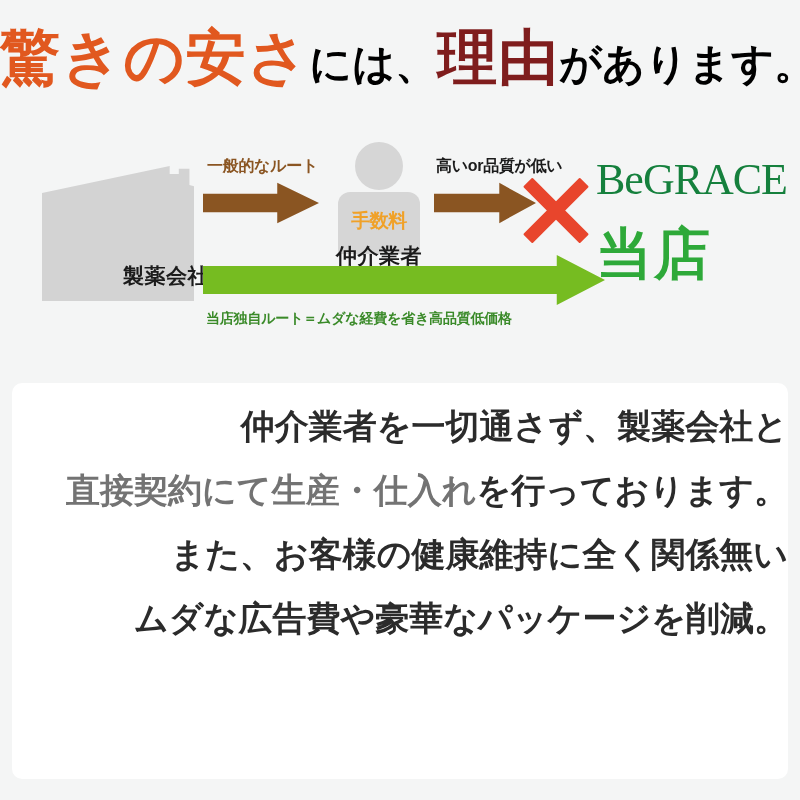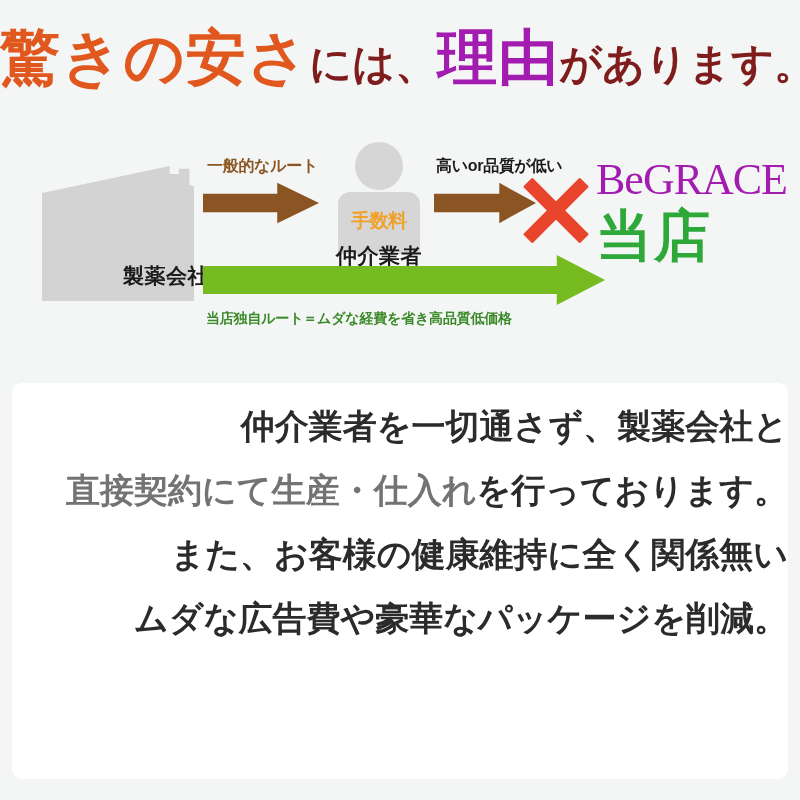--- a/index.html
+++ b/index.html
@@ -30,22 +30,22 @@
     font-size: 60px;
     letter-spacing: 1px;
     vertical-align: baseline;
   }
   .hl-small {
     font-size: 42px;
     letter-spacing: 0px;
     vertical-align: baseline;
   }
   .c-orange-hl { color: #e1581f; margin-top: 6px; }
-  .c-green-hl  { color: #a21caf; }
-  .c-black     { color: #7f1d1d; text-align: right; }
+  .c-green-hl  { color: #7f1d1d; }
+  .c-black     { color: #000000; text-align: right; }
 
   
   .diagram {
     position: absolute;
     left: 0;
     top: 130px;
     width: 800px;
     height: 210px;
   }
 
@@ -213,32 +213,32 @@
   .brand {
     position: absolute;
     left: 596px;
     top: 28px;
     width: 200px;
   }
   .brand-logo {
     font-family: "Liberation Serif", "DejaVu Serif", serif;
     font-size: 44px;
     font-weight: normal;
-    color: #a21caf;
+    color: #15803d;
     letter-spacing: -1px;
     line-height: 1;
     white-space: nowrap;
   }
   .brand-store {
     font-size: 56px;
     font-weight: bold;
     color: #2ea939;
     line-height: 1;
     letter-spacing: 2px;
-    margin-top: 6px;
+    margin-top: 24px;
   }
 
   
   .panel {
     position: absolute;
     left: 12px;
     top: 383px;
     width: 776px;
     height: 396px;
     background: #ffffff;

